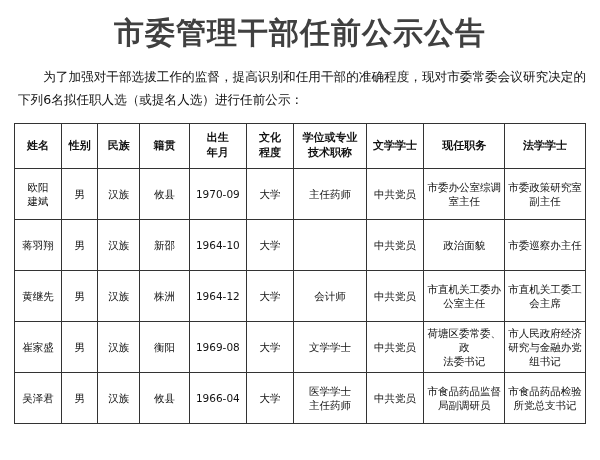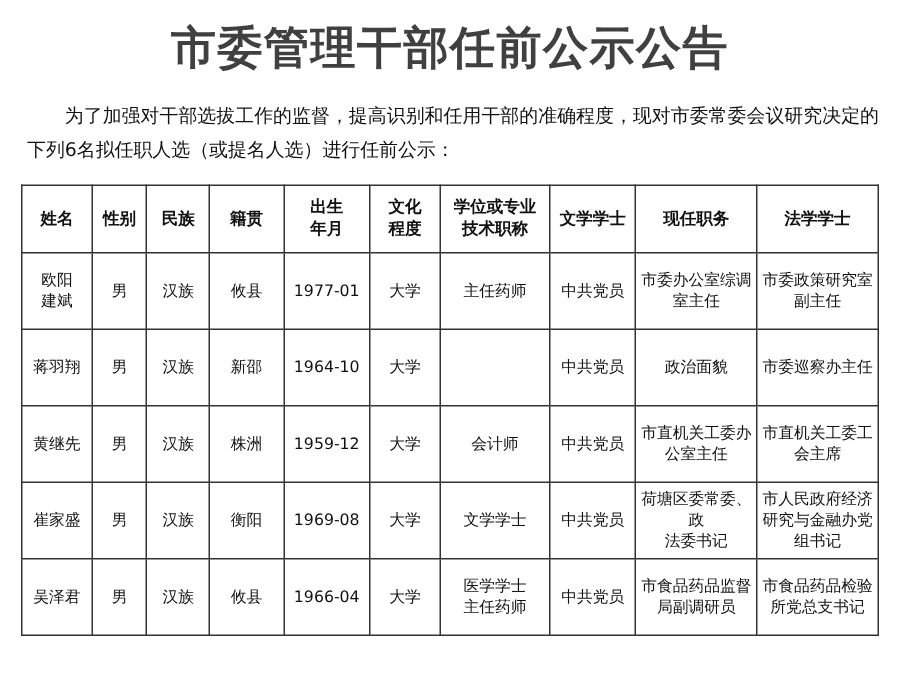--- a/index.html
+++ b/index.html
@@ -112,21 +112,21 @@
         <th>现任职务</th>
         <th>法学学士</th>
       </tr>
     </thead>
     <tbody>
       <tr>
         <td>欧阳<br>建斌</td>
         <td>男</td>
         <td>汉族</td>
         <td>攸县</td>
-        <td>1977-01</td>
+        <td>1970-09</td>
         <td>大学</td>
         <td>主任药师</td>
         <td>中共党员</td>
         <td>市委办公室综调<br>室主任</td>
         <td>市委政策研究室<br>副主任</td>
       </tr>
       <tr>
         <td>蒋羽翔</td>
         <td>男</td>
         <td>汉族</td>
@@ -136,21 +136,21 @@
         <td></td>
         <td>中共党员</td>
         <td>政治面貌</td>
         <td>市委巡察办主任</td>
       </tr>
       <tr>
         <td>黄继先</td>
         <td>男</td>
         <td>汉族</td>
         <td>株洲</td>
-        <td>1959-12</td>
+        <td>1964-12</td>
         <td>大学</td>
         <td>会计师</td>
         <td>中共党员</td>
         <td>市直机关工委办<br>公室主任</td>
         <td>市直机关工委工<br>会主席</td>
       </tr>
       <tr>
         <td>崔家盛</td>
         <td>男</td>
         <td>汉族</td>

